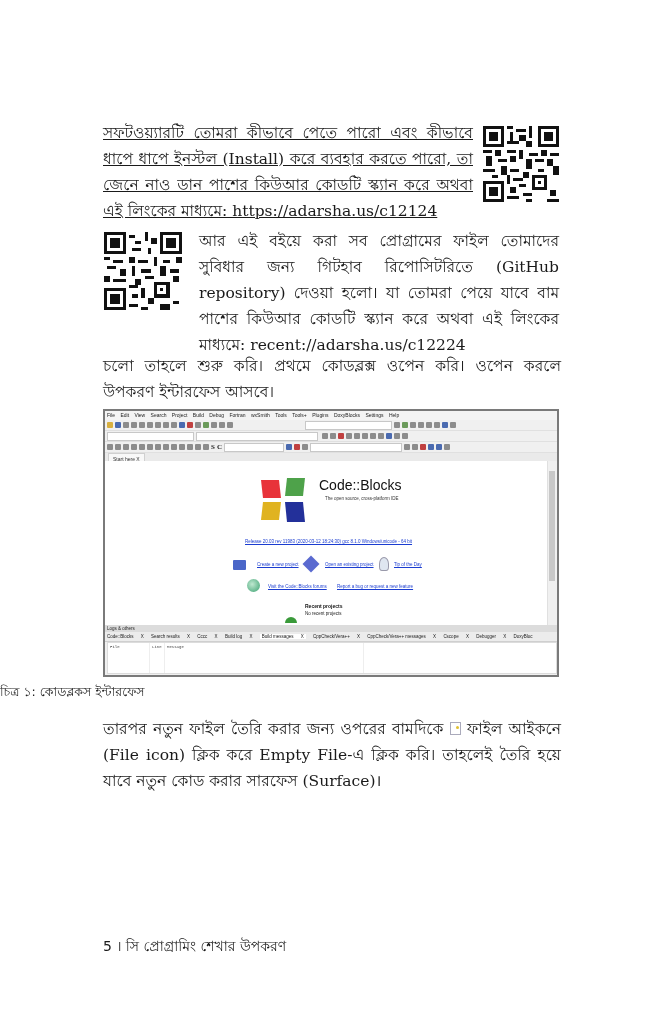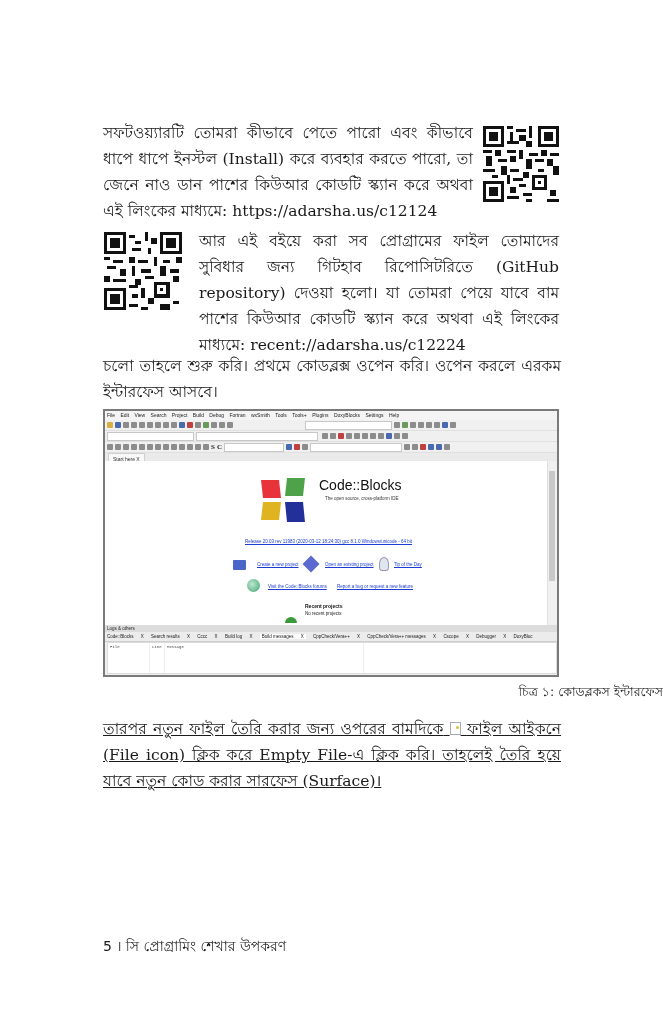--- a/index.html
+++ b/index.html
@@ -35,29 +35,29 @@
   .cb-title { position:absolute; left:214px; top:16px; font-size:14px; color:#111; font-family:"Liberation Sans", sans-serif; }
   .cb-sub { position:absolute; left:220px; top:35px; font-size:4.5px; color:#333; }
   .link { color:#1a3cd0; text-decoration:underline; font-size:4.5px; position:absolute; white-space:nowrap; }
   .plain { font-size:4.5px; color:#222; position:absolute; white-space:nowrap; }
   .bold5 { font-size:5px; font-weight:bold; color:#111; position:absolute; white-space:nowrap; }
   .logs { position:absolute; left:0; top:214px; width:452px; height:50px; background:#f0f0f0; }
   .logs-title { height:7px; font-size:4.5px; line-height:7px; padding-left:2px; background:#dcdcdc; color:#222; }
   .logs-tabs { height:9px; font-size:4.5px; line-height:9px; white-space:nowrap; padding-left:2px; background:#ececec; border-bottom:1px solid #cfcfcf; }
   .logs-tabs span { margin-right:6px; }
   .logs-body { position:absolute; left:2px; top:17px; width:448px; height:30px; background:#fff; border:1px solid #dcdcdc; font-family:"Liberation Mono", monospace; font-size:4px; color:#444; }
-  .caption { position:absolute; left:0; width:663px; top:683px; text-align:right; font-size:12.5px; color:#222; }
+  .caption { position:absolute; left:0; width:663px; top:683px; text-align:left; font-size:12.5px; color:#222; }
   .footer { position:absolute; left:103px; top:935px; font-size:14px; color:#1a1a1a; }
   .fileicon { display:inline-block; width:9px; height:11px; border:1px solid #aab; background:#fff; vertical-align:-1px; position:relative; }
   .fileicon::after { content:""; position:absolute; right:1px; top:3px; width:3px; height:3px; border-radius:50%; background:#e0c030; }
 </style>
 </head>
 <body>
 
-<div class="para" style="left:103px; top:120px; width:370px;">সফটওয়্যারটি তোমরা কীভাবে পেতে পারো এবং কীভাবে ধাপে ধাপে ইনস্টল (Install) করে ব্যবহার করতে পারো, তা জেনে নাও ডান পাশের কিউআর কোডটি স্ক্যান করে অথবা এই লিংকের মাধ্যমে: https://adarsha.us/c12124</div>
+<div class="para" style="left:103px; top:120px; width:370px;text-decoration:underline;">সফটওয়্যারটি তোমরা কীভাবে পেতে পারো এবং কীভাবে ধাপে ধাপে ইনস্টল (Install) করে ব্যবহার করতে পারো, তা জেনে নাও ডান পাশের কিউআর কোডটি স্ক্যান করে অথবা এই লিংকের মাধ্যমে: https://adarsha.us/c12124</div>
 
 <div class="qr" style="left:483px; top:126px;">
   <svg width="76" height="76" viewBox="0 0 25 25" shape-rendering="crispEdges">
     <rect width="25" height="25" fill="#fff"></rect>
     <g fill="#111">
       <rect x="0" y="0" width="7" height="7"></rect>
         <rect x="1" y="1" width="5" height="5" fill="#fff"></rect>
         <rect x="2" y="2" width="3" height="3"></rect>
       <rect x="18" y="0" width="7" height="7"></rect>
         <rect x="19" y="1" width="5" height="5" fill="#fff"></rect>
@@ -155,21 +155,21 @@
         <rect x="22" y="22" width="2" height="1"></rect>
         <rect x="8" y="23" width="3" height="1"></rect>
         <rect x="18" y="23" width="3" height="2"></rect>
         <rect x="12" y="24" width="2" height="1"></rect>
     </g>
   </svg>
 </div>
 
 <div class="para" style="left:199px; top:228px; width:360px;">আর এই বইয়ে করা সব প্রোগ্রামের ফাইল তোমাদের সুবিধার জন্য গিটহাব রিপোসিটরিতে (GitHub repository) দেওয়া হলো। যা তোমরা পেয়ে যাবে বাম পাশের কিউআর কোডটি স্ক্যান করে অথবা এই লিংকের মাধ্যমে: recent://adarsha.us/c12224</div>
 
-<div class="para" style="left:103px; top:353px; width:458px;">চলো তাহলে শুরু করি। প্রথমে কোডব্লক্স ওপেন করি। ওপেন করলে এরকম ইন্টারফেস আসবে।</div>
+<div class="para" style="left:103px; top:353px; width:458px;">চলো তাহলে শুরু করি। প্রথমে কোডব্লক্স ওপেন করি। ওপেন করলে উপকরণ ইন্টারফেস আসবে।</div>
 
 <div class="shot">
   <div class="menubar">
     <span>File</span>
     <span>Edit</span>
     <span>View</span>
     <span>Search</span>
     <span>Project</span>
     <span>Build</span>
     <span>Debug</span>
@@ -306,21 +306,21 @@
       <span style="position:absolute; left:59px; top:2px;">Message</span>
       <span style="position:absolute; left:41px; top:0; width:1px; height:30px; background:#eee;"></span>
       <span style="position:absolute; left:56px; top:0; width:1px; height:30px; background:#eee;"></span>
       <span style="position:absolute; left:255px; top:0; width:1px; height:30px; background:#eee;"></span>
     </div>
   </div>
 </div>
 
 <div class="caption">চিত্র ১: কোডব্লকস ইন্টারফেস</div>
 
-<div class="para" style="left:103px; top:716px; width:458px;text-decoration:underline;">
+<div class="para" style="left:103px; top:716px; width:458px;">
   <span>তারপর নতুন ফাইল তৈরি করার জন্য ওপরের বামদিকে</span>
   <span class="fileicon"></span>
   <span>ফাইল আইকনে (File icon) ক্লিক করে Empty File-এ ক্লিক করি। তাহলেই তৈরি হয়ে যাবে নতুন কোড করার সারফেস (Surface)।</span>
 </div>
 
 <div class="footer">
   <span>5</span>
   <span>।</span>
   <span>সি প্রোগ্রামিং শেখার উপকরণ</span>
 </div>

